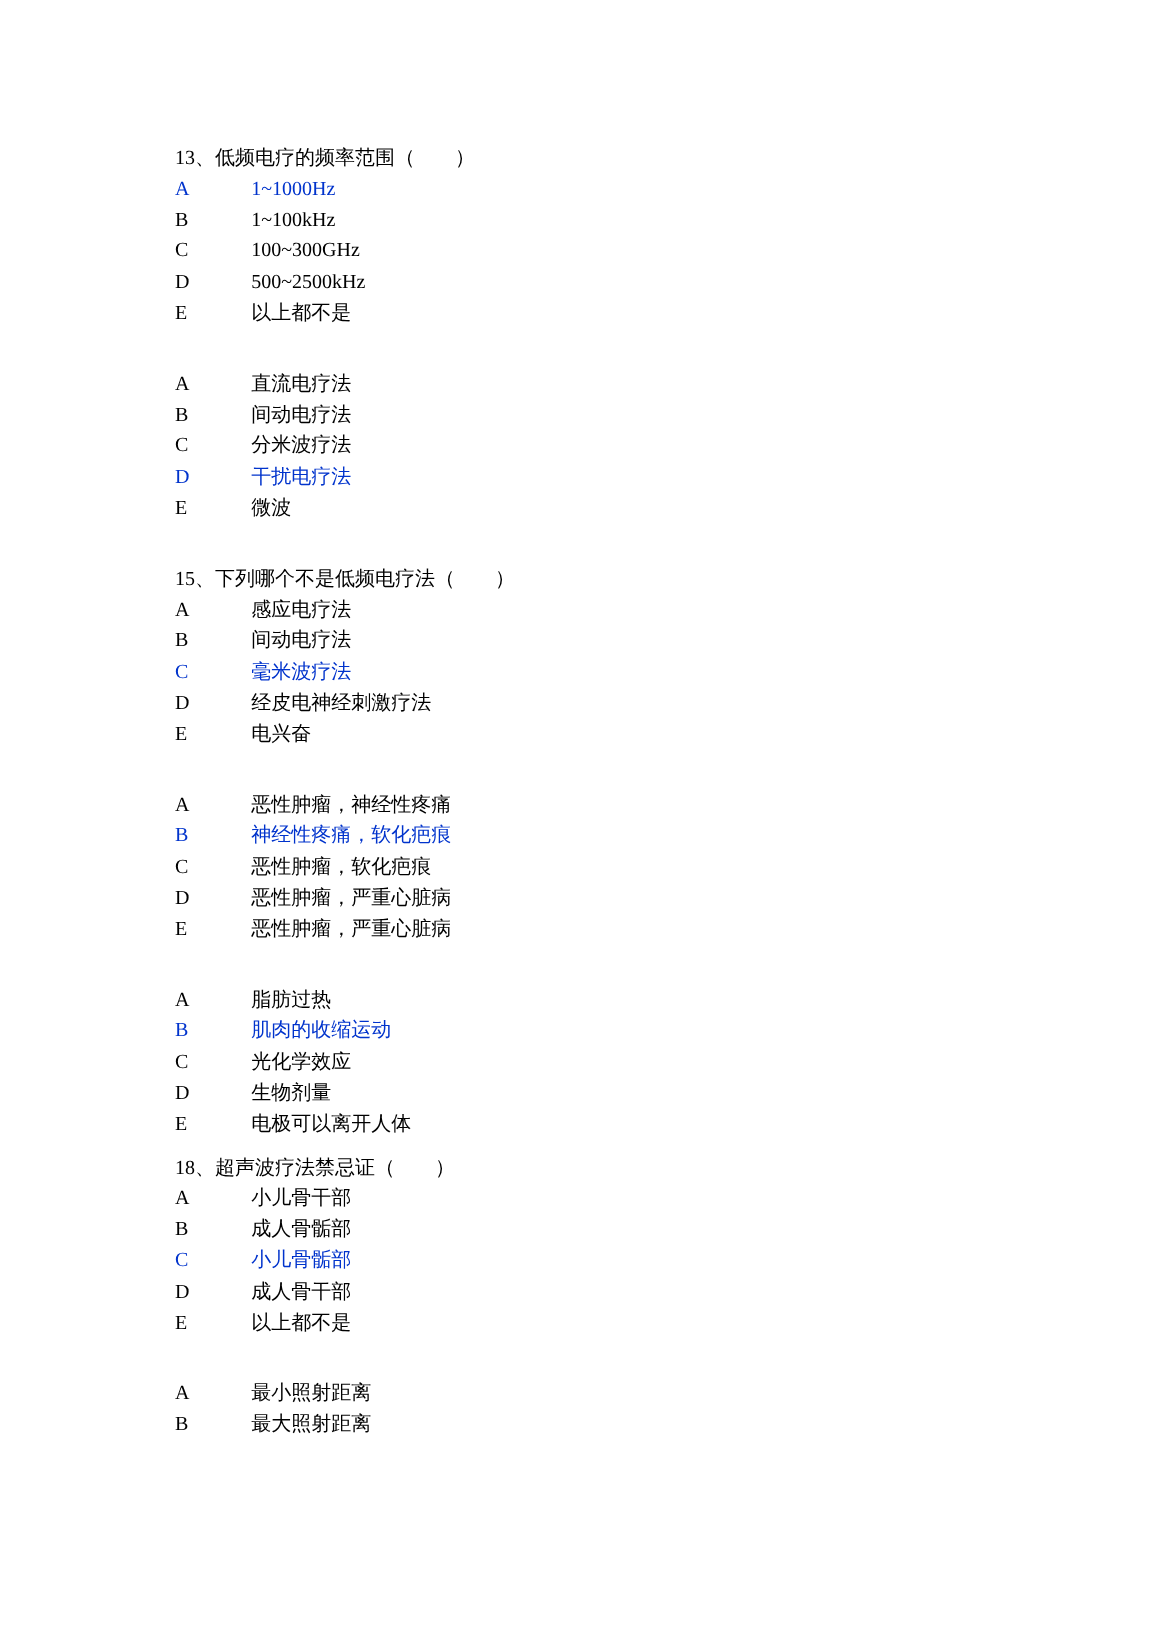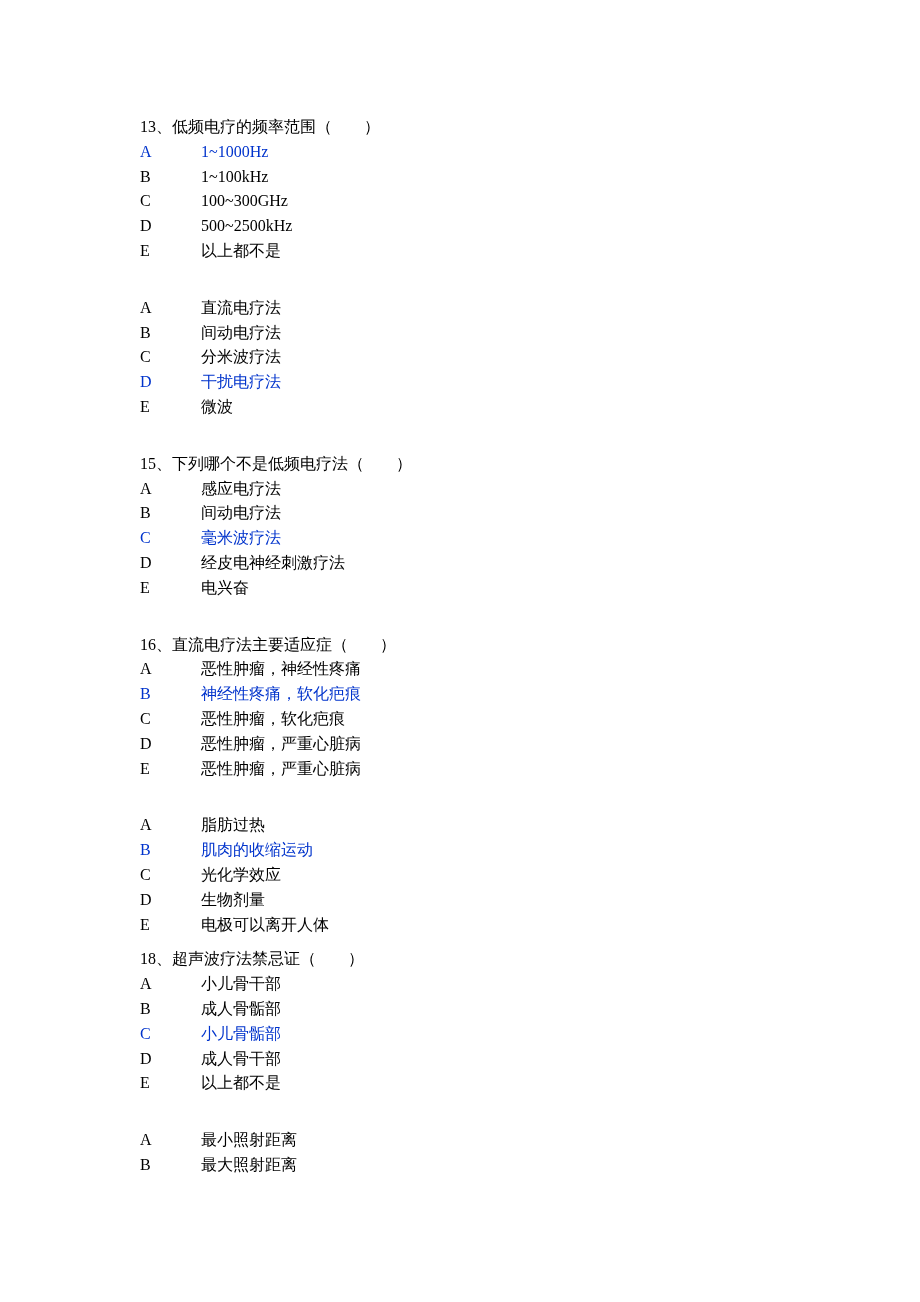--- a/index.html
+++ b/index.html
@@ -112,21 +112,20 @@
         <span class="letter">D</span>
         <span class="text">经皮电神经刺激疗法</span>
       </div>
       <div class="option">
         <span class="letter">E</span>
         <span class="text">电兴奋</span>
       </div>
     </div>
     <div class="spacer"></div>
     <div class="question">
-      <div class="stem">16、直流电疗法主要适应症（　　）</div>
       <div class="option">
         <span class="letter">A</span>
         <span class="text">恶性肿瘤，神经性疼痛</span>
       </div>
       <div class="option highlight">
         <span class="letter">B</span>
         <span class="text">神经性疼痛，软化疤痕</span>
       </div>
       <div class="option">
         <span class="letter">C</span>

